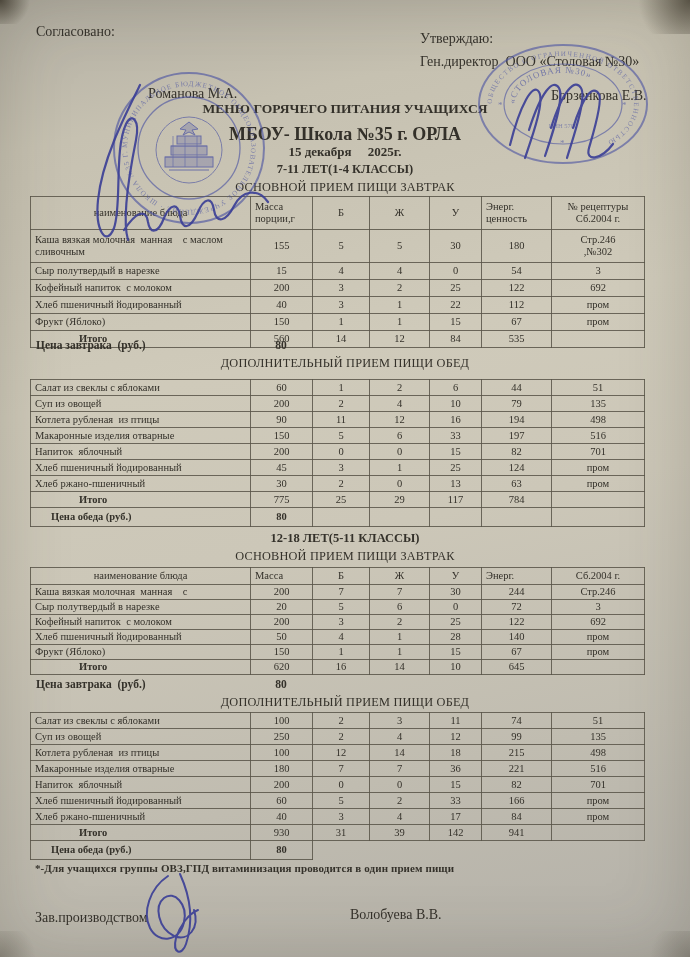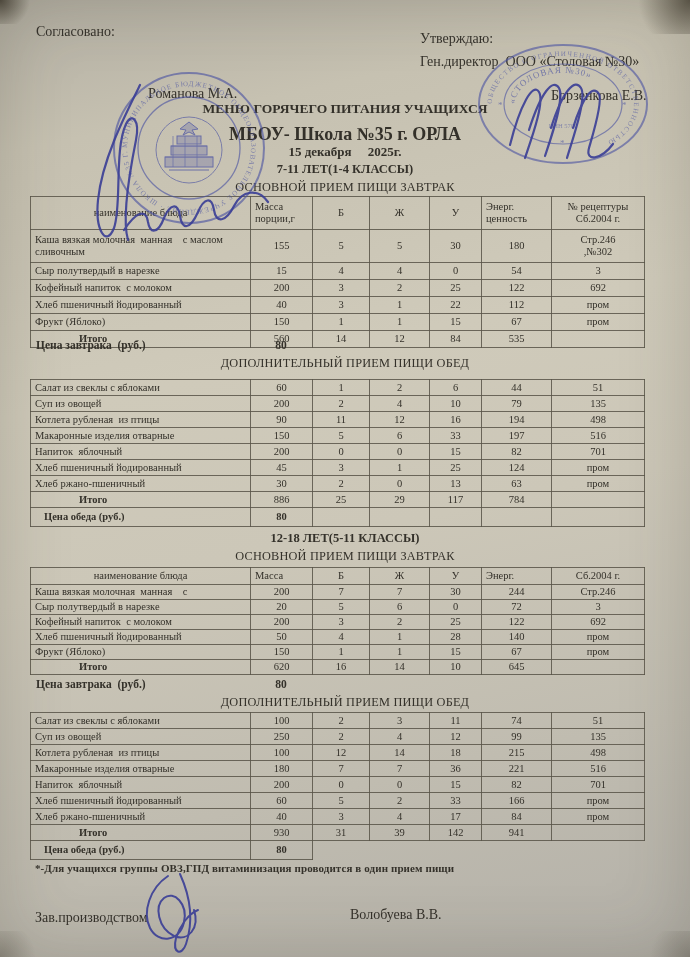--- a/index.html
+++ b/index.html
@@ -15,21 +15,21 @@
   .b{font-weight:bold;}
   .ctr{left:0;width:690px;text-align:center;}
   .pre{white-space:pre;}
   
   table{border-collapse:collapse;table-layout:fixed;width:614px;font-size:10.5px;color:#34312a;}
   td,th{border:1px solid rgba(88,84,72,.85);padding:0 3px;text-align:center;vertical-align:middle;
         line-height:1.12;font-weight:normal;white-space:pre-wrap;overflow:hidden;}
   td.name-cell,th.name-cell{text-align:left;padding-left:4px;}
   tr.total-row td:first-child{font-weight:bold;padding-left:48px;}
   tr.price-row td{font-weight:bold;}
-  tr.price-row td:first-child{text-align:left;padding-left:13px;}
+  tr.price-row td:first-child{text-align:left;padding-left:20px;}
   td.noborder{border:none;border-top:1px solid rgba(88,84,72,.85);}
   
   .t1 thead tr{height:33px;} .t1 tbody tr{height:17px;} .t1 tbody tr.r0{height:33px;}
   .t2 tbody tr{height:16px;} .t2 tbody tr.price-row{height:19px;}
   .t3 thead tr{height:17px;} .t3 tbody tr{height:15px;margin-left:36px;}
   .t3 tbody tr td{line-height:1.05;}
   .t4 tbody tr{height:16px;} .t4 tbody tr.price-row{height:19px;}
   .t1 thead th:nth-child(2),.t1 thead th:nth-child(6),
   .t3 thead th:nth-child(2),.t3 thead th:nth-child(6){text-align:left;padding-left:4px;}
   
@@ -219,21 +219,21 @@
           <td class="name-cell">Хлеб ржано-пшеничный</td>
           <td class="num-cell">30</td>
           <td class="num-cell">2</td>
           <td class="num-cell">0</td>
           <td class="num-cell">13</td>
           <td class="num-cell">63</td>
           <td class="num-cell">пром</td>
         </tr>
         <tr class="r7 total-row">
           <td class="name-cell">Итого</td>
-          <td class="num-cell">886</td>
+          <td class="num-cell">775</td>
           <td class="num-cell">25</td>
           <td class="num-cell">29</td>
           <td class="num-cell">117</td>
           <td class="num-cell">784</td>
           <td class="num-cell"></td>
         </tr>
         <tr class="price-row">
           <td>Цена обеда (руб.)</td>
           <td>80</td>
           <td></td>

